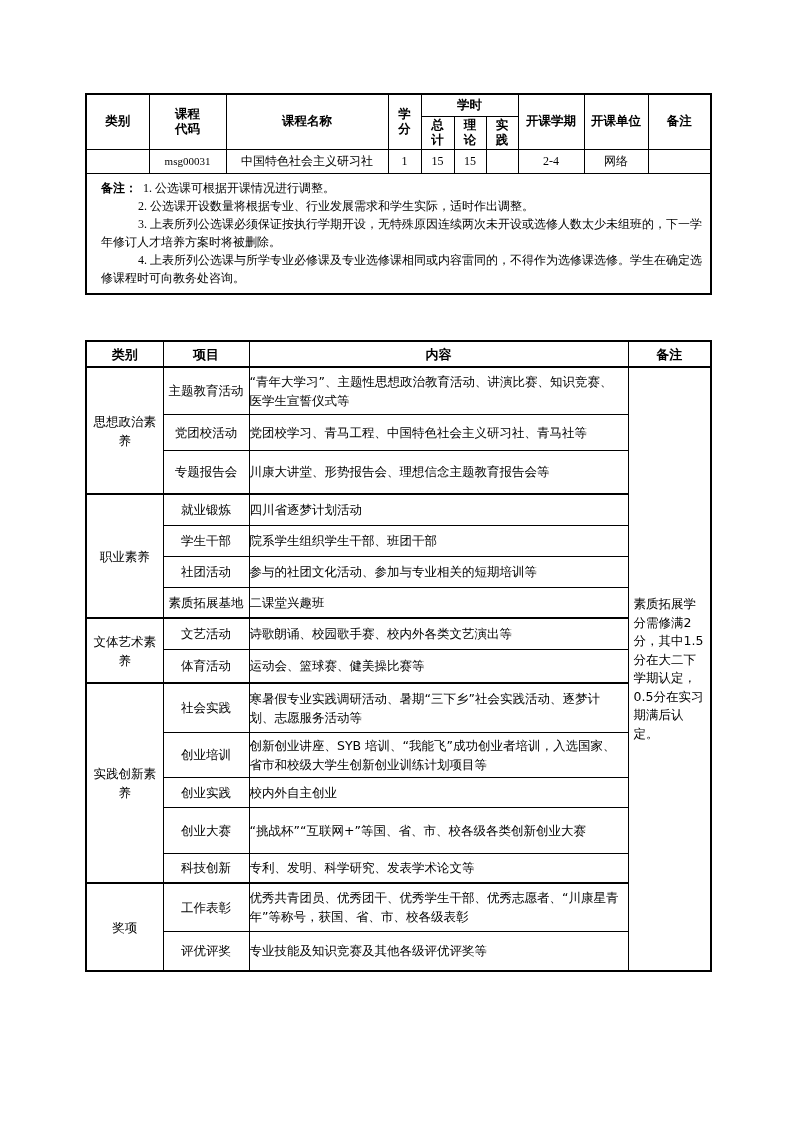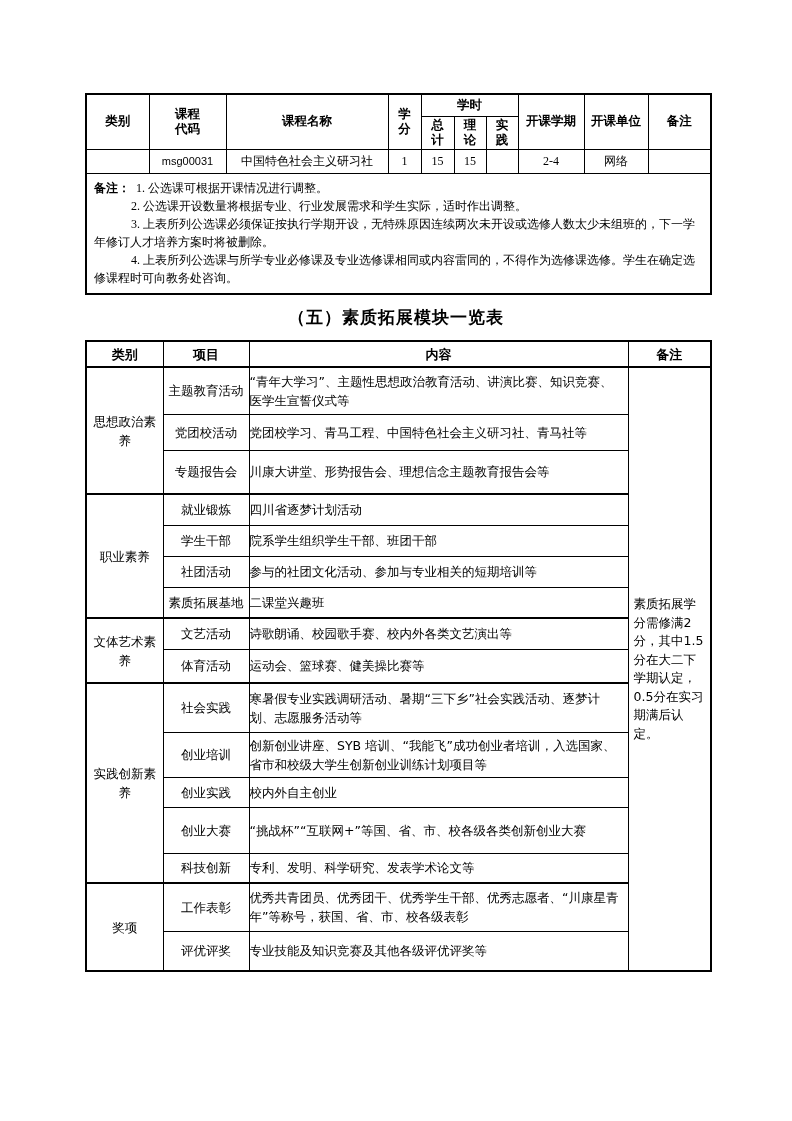--- a/index.html
+++ b/index.html
@@ -29,25 +29,25 @@
     text-align: center;
     vertical-align: middle;
     line-height: 15px;
     padding: 1px 2px;
     overflow: hidden;
   }
   .t1 .hd { font-weight: bold; white-space: pre-line; font-size: 12.5px; }
   .t1 tr.h1 { height: 22px; }
   .t1 tr.h2 { height: 33px; }
   .t1 tr.datarow { height: 24px; }
-  .t1 .code { font-family: Liberation Sans, sans-serif; font-size: 11px; }
+  .t1 .code { font-family: Liberation Serif, serif; font-size: 11px; }
   .t1 td.notes-cell {
     text-align: left;
     vertical-align: top;
-    padding: 5px 7px 6px 7px;
+    padding: 5px 7px 6px 14px;
     line-height: 18px;
     height: 116px;
     margin-left: 42px;
   }
   .notes-cell p { text-indent: 0; }
   .notes-cell p.ind { text-indent: 37px; }
   .notes-label { font-weight: bold; margin-right: 6px; }
 
   
   .section-title {
@@ -163,21 +163,20 @@
         <td class="notes-cell" colspan="10">
           <p><span class="notes-label">备注：</span><span>1. 公选课可根据开课情况进行调整。</span></p>
           <p class="ind">2. 公选课开设数量将根据专业、行业发展需求和学生实际，适时作出调整。</p>
           <p class="ind">3. 上表所列公选课必须保证按执行学期开设，无特殊原因连续两次未开设或选修人数太少未组班的，下一学年修订人才培养方案时将被删除。</p>
           <p class="ind">4. 上表所列公选课与所学专业必修课及专业选修课相同或内容雷同的，不得作为选修课选修。学生在确定选修课程时可向教务处咨询。</p>
         </td>
       </tr>
     </tbody>
   </table>
 
-  <div class="section-title">（五）素质拓展模块一览表</div>
 
   <table class="t2">
     <colgroup>
       <col style="width:77px">
         <col style="width:86px">
         <col style="width:379px">
         <col style="width:83px">
     </colgroup>
     <tbody>
       <tr class="head">

